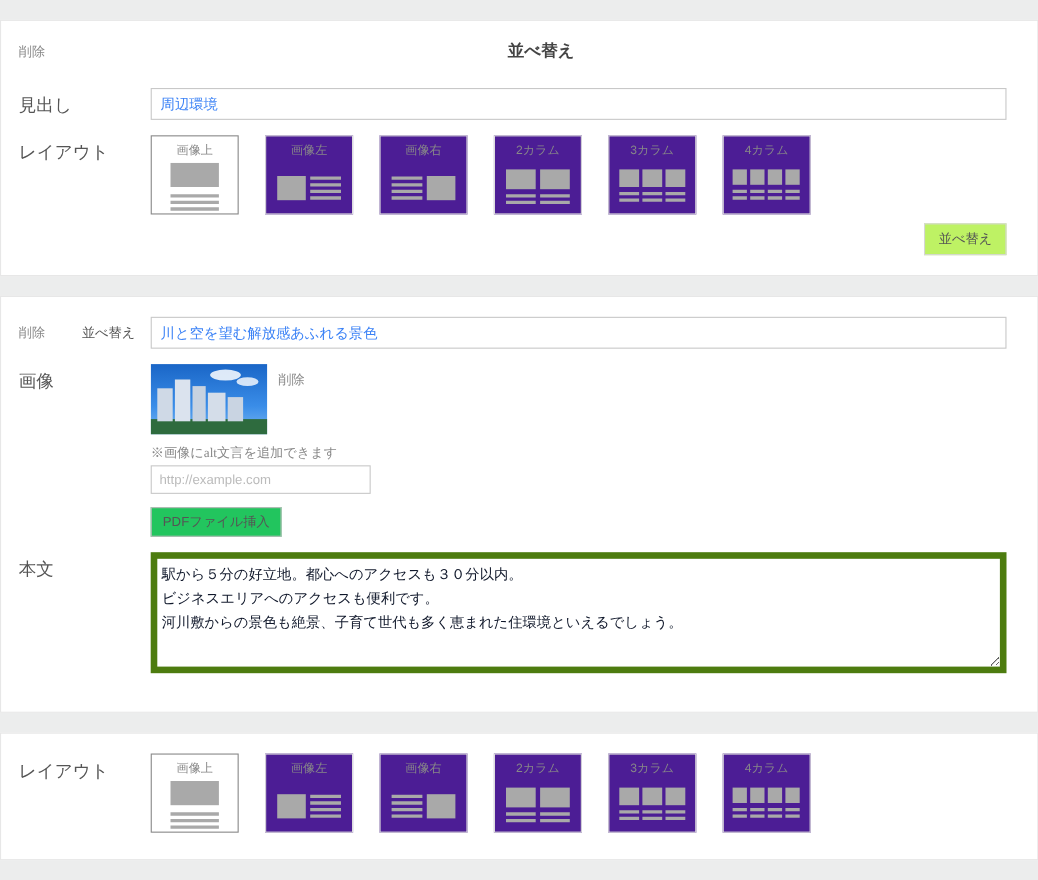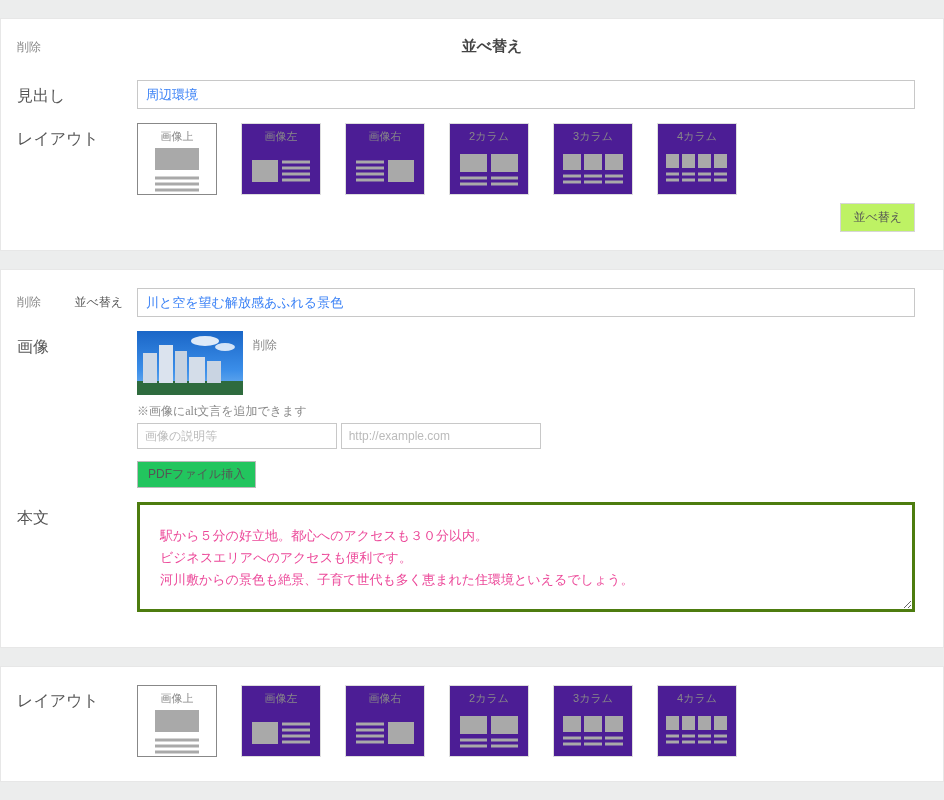--- a/index.html
+++ b/index.html
@@ -5,21 +5,21 @@
   * { box-sizing: border-box; margin: 0; padding: 0; }
   body { font-family: "Hiragino Kaku Gothic ProN", Meiryo, sans-serif; font-size: 13px; color: #444; background: #eceded; }
   .page { width: 944px; margin: 0 auto; padding: 18px 0 40px; }
   .panel { background: #fff; border: 1px solid #e7e7e7; margin-bottom: 18px; }
   .panel-inner { padding: 18px 28px 18px 16px; }
   .section-title { text-align: center; font-size: 15px; font-weight: bold; margin-bottom: 14px; }
   .row { display: flex; align-items: flex-start; margin-bottom: 14px; }
   .label-col { width: 120px; text-align: left; padding-right: 14px; padding-top: 6px; font-size: 16px; color: #555; }
   .field-col { flex: 1; }
   .text-input { width: 100%; border: 1px solid #c8c8c8; padding: 6px 8px; font-size: 13px; color: #3b82f6; }
-  .textarea { width: 100%; min-height: 110px; border: 3px solid #4d7c0f; padding: 20px; font-size: 13px; color: #ec4899; line-height: 1.7; resize: vertical; }
+  .textarea { width: 100%; min-height: 110px; border: 6px solid #4d7c0f; padding: 4px; font-size: 13px; color: #0f172a; line-height: 1.7; resize: vertical; }
   .delete-link { color: #888; font-size: 12px; cursor: pointer; }
   .top-row { display: flex; align-items: flex-start; margin-bottom: 10px; }
   .top-delete { width: 52px; text-align: left; color: #888; font-size: 12px; cursor: pointer; padding-top: 2px; }
   .top-spacer { flex: 1; }
   .layouts { display: flex; gap: 24px; }
   .layout-card { width: 80px; height: 72px; border: 1px solid #ddd; background: #4c1d95; text-align: center; padding: 5px 6px 6px; cursor: pointer; }
   .layout-card.selected { border: 1px solid #888; background: #fff; }
   .layout-label { font-size: 11px; color: #888; margin-bottom: 4px; }
   .layout-preview { width: 100%; height: 46px; display: flex; justify-content: center; align-items: center; }
   .btn { background: #bef264; border: 1px solid #d6d6d6; padding: 5px 12px; font-size: 12px; color: #555; cursor: pointer; }
@@ -191,21 +191,20 @@
               <rect x="22" y="14" width="14" height="38" fill="#dbe3ee"></rect>
               <rect x="38" y="20" width="12" height="32" fill="#c7d2e0"></rect>
               <rect x="52" y="26" width="16" height="26" fill="#d4dde9"></rect>
               <rect x="70" y="30" width="14" height="22" fill="#c9d4e2"></rect>
               <ellipse cx="68" cy="10" rx="14" ry="5" fill="#fff" opacity="0.85"></ellipse>
               <ellipse cx="88" cy="16" rx="10" ry="4" fill="#fff" opacity="0.8"></ellipse>
             </svg>
             <span class="delete-link" style="margin-top:6px;">削除</span>
           </div>
           <div class="helper">※画像にalt文言を追加できます</div>
-          <input class="small-input" type="text" placeholder="画像の説明等" style="">
           <input class="small-input" type="text" placeholder="http://example.com" style="">
           <div>
             <button class="pdf-btn">PDFファイル挿入</button>
           </div>
         </div>
       </div>
 
       <div class="row">
         <div class="label-col">本文</div>
         <div class="field-col">

